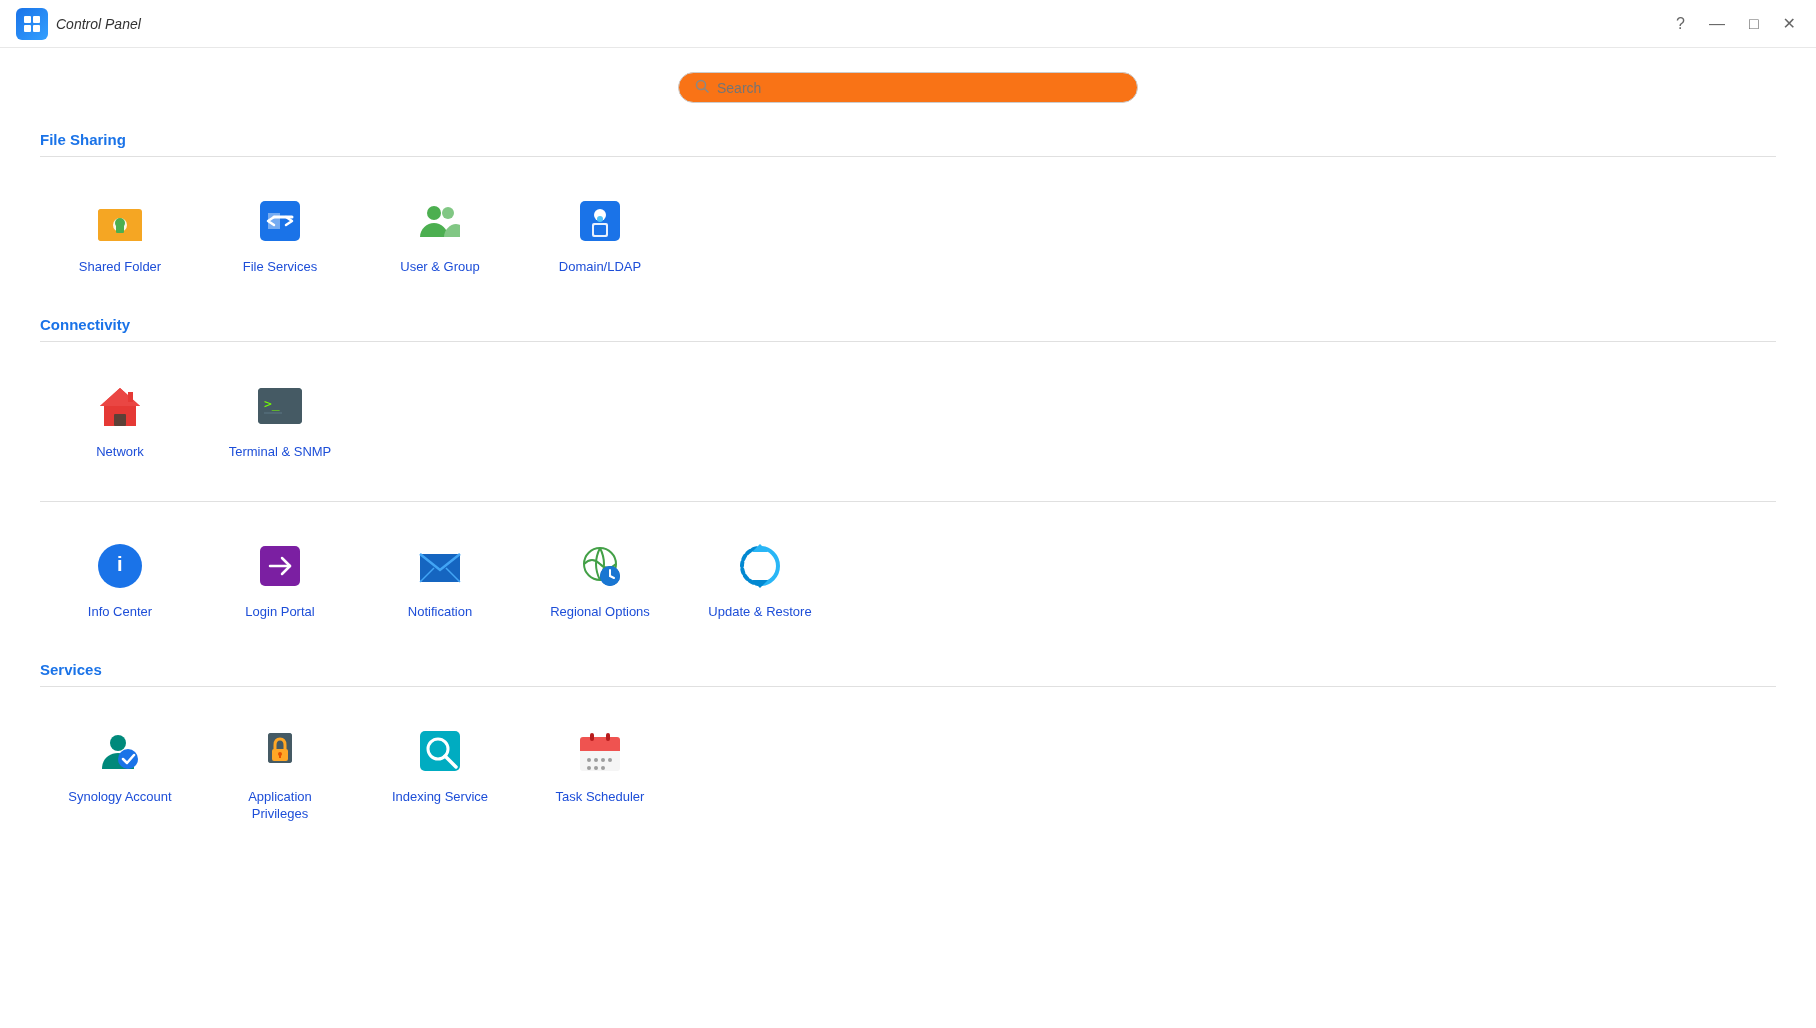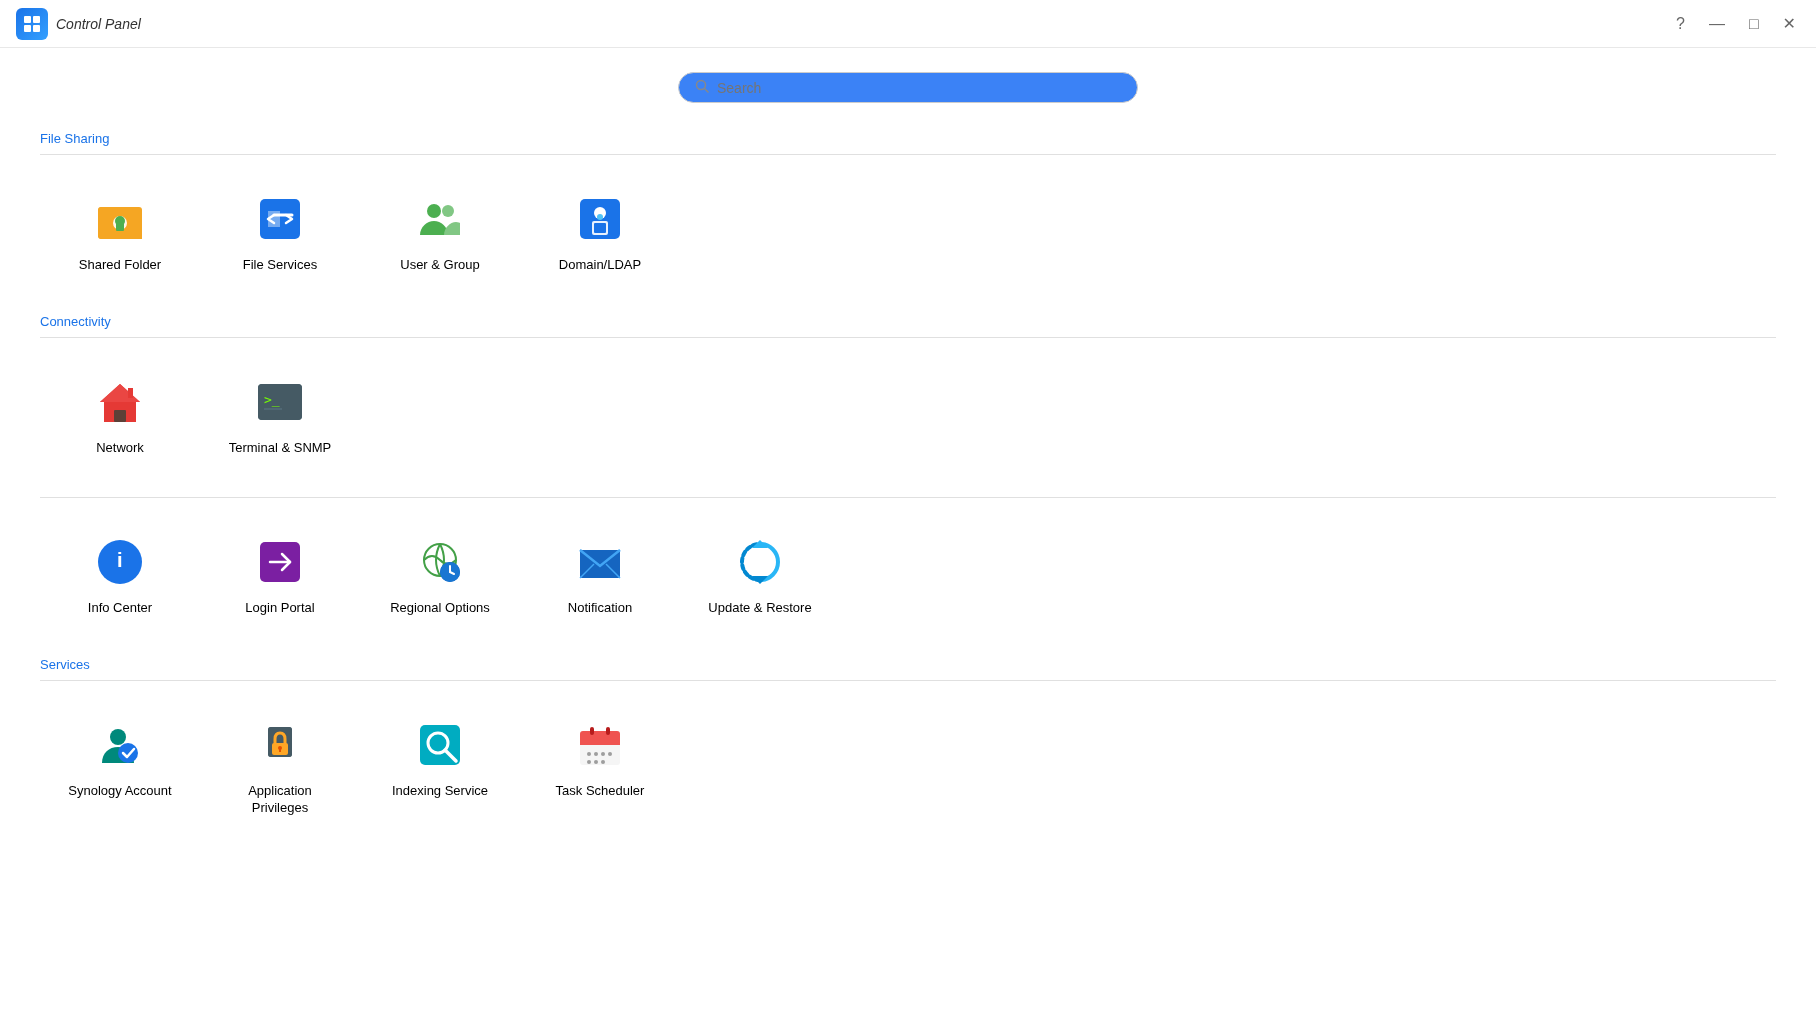--- a/index.html
+++ b/index.html
@@ -68,38 +68,38 @@
       justify-content: center;
       margin-bottom: 28px;
     }
     .search-container {
       display: flex;
       align-items: center;
       border: 1px solid #ccc;
       border-radius: 20px;
       padding: 6px 16px;
       width: 460px;
-      background: #3b82f6;
+      background: #f97316;
     }
     .search-icon {
       color: #888;
       margin-right: 8px;
       font-size: 14px;
     }
     .search-input {
       border: none;
       outline: none;
       font-size: 14px;
       color: #333;
       width: 100%;
       background: transparent;
     }
     .section-title {
-      font-size: 13px;
-      font-weight: 400;
+      font-size: 15px;
+      font-weight: 700;
       color: #1a73e8;
       margin-bottom: 8px;
     }
     .section-divider {
       border: none;
       border-top: 1px solid #e0e0e0;
       margin-bottom: 20px;
     }
     .items-grid {
       display: flex;
@@ -123,21 +123,21 @@
     .item-icon {
       width: 56px;
       height: 56px;
       margin-bottom: 10px;
       display: flex;
       align-items: center;
       justify-content: center;
     }
     .item-label {
       font-size: 13px;
-      color: #000000;
+      color: #1d4ed8;
       line-height: 1.3;
     }
 
     
     .icon-svg {
       width: 52px;
       height: 52px;
     }
   </style>
 </head>
@@ -294,46 +294,46 @@
             <path d="M28 18 L36 26 L28 34" stroke="white" stroke-width="2.5" stroke-linecap="round" stroke-linejoin="round" fill="none"></path>
             <line x1="16" y1="26" x2="36" y2="26" stroke="white" stroke-width="2.5" stroke-linecap="round"></line>
           </svg>
         </div>
         <span class="item-label">Login Portal</span>
       </div>
 
       <div class="item">
         <div class="item-icon">
           <svg class="icon-svg" viewBox="0 0 52 52" fill="none">
-
-            <circle cx="26" cy="24" r="16" fill="none" stroke="#43a047" stroke-width="2"></circle>
-            <path d="M10 24 Q18 16 26 24 Q34 32 42 24" stroke="#43a047" stroke-width="2" fill="none"></path>
-            <path d="M26 8 Q22 16 22 24 Q22 32 26 40" stroke="#43a047" stroke-width="2" fill="none"></path>
-            <path d="M26 8 Q30 16 30 24 Q30 32 26 40" stroke="#43a047" stroke-width="2" fill="none"></path>
-
-            <circle cx="36" cy="36" r="10" fill="#1565c0"></circle>
-            <circle cx="36" cy="36" r="10" fill="#1976d2"></circle>
-            <line x1="36" y1="30" x2="36" y2="36" stroke="white" stroke-width="2" stroke-linecap="round"></line>
-            <line x1="36" y1="36" x2="40" y2="38" stroke="white" stroke-width="2" stroke-linecap="round"></line>
-          </svg>
-        </div>
-        <span class="item-label">Regional Options</span>
-      </div>
-
-      <div class="item">
-        <div class="item-icon">
-          <svg class="icon-svg" viewBox="0 0 52 52" fill="none">
             <rect x="6" y="14" width="40" height="28" rx="3" fill="#1a73e8"></rect>
             <rect x="6" y="14" width="40" height="28" rx="3" fill="#1565c0"></rect>
             <polyline points="6,14 26,30 46,14" stroke="#42a5f5" stroke-width="2.5" fill="none"></polyline>
             <line x1="6" y1="42" x2="20" y2="28" stroke="#42a5f5" stroke-width="1.5"></line>
             <line x1="46" y1="42" x2="32" y2="28" stroke="#42a5f5" stroke-width="1.5"></line>
           </svg>
         </div>
         <span class="item-label">Notification</span>
+      </div>
+
+      <div class="item">
+        <div class="item-icon">
+          <svg class="icon-svg" viewBox="0 0 52 52" fill="none">
+
+            <circle cx="26" cy="24" r="16" fill="none" stroke="#43a047" stroke-width="2"></circle>
+            <path d="M10 24 Q18 16 26 24 Q34 32 42 24" stroke="#43a047" stroke-width="2" fill="none"></path>
+            <path d="M26 8 Q22 16 22 24 Q22 32 26 40" stroke="#43a047" stroke-width="2" fill="none"></path>
+            <path d="M26 8 Q30 16 30 24 Q30 32 26 40" stroke="#43a047" stroke-width="2" fill="none"></path>
+
+            <circle cx="36" cy="36" r="10" fill="#1565c0"></circle>
+            <circle cx="36" cy="36" r="10" fill="#1976d2"></circle>
+            <line x1="36" y1="30" x2="36" y2="36" stroke="white" stroke-width="2" stroke-linecap="round"></line>
+            <line x1="36" y1="36" x2="40" y2="38" stroke="white" stroke-width="2" stroke-linecap="round"></line>
+          </svg>
+        </div>
+        <span class="item-label">Regional Options</span>
       </div>
 
       <div class="item">
         <div class="item-icon">
           <svg class="icon-svg" viewBox="0 0 52 52" fill="none">
             <path d="M26 8 C36 8 44 16 44 26 C44 36 36 44 26 44" stroke="#29b6f6" stroke-width="4" stroke-linecap="round" fill="none"></path>
             <path d="M26 44 C16 44 8 36 8 26 C8 16 16 8 26 8" stroke="#0288d1" stroke-width="4" stroke-linecap="round" fill="none" stroke-dasharray="4 3"></path>
             <polygon points="26,4 34,12 18,12" fill="#29b6f6"></polygon>
             <polygon points="26,48 34,40 18,40" fill="#0288d1"></polygon>
           </svg>

